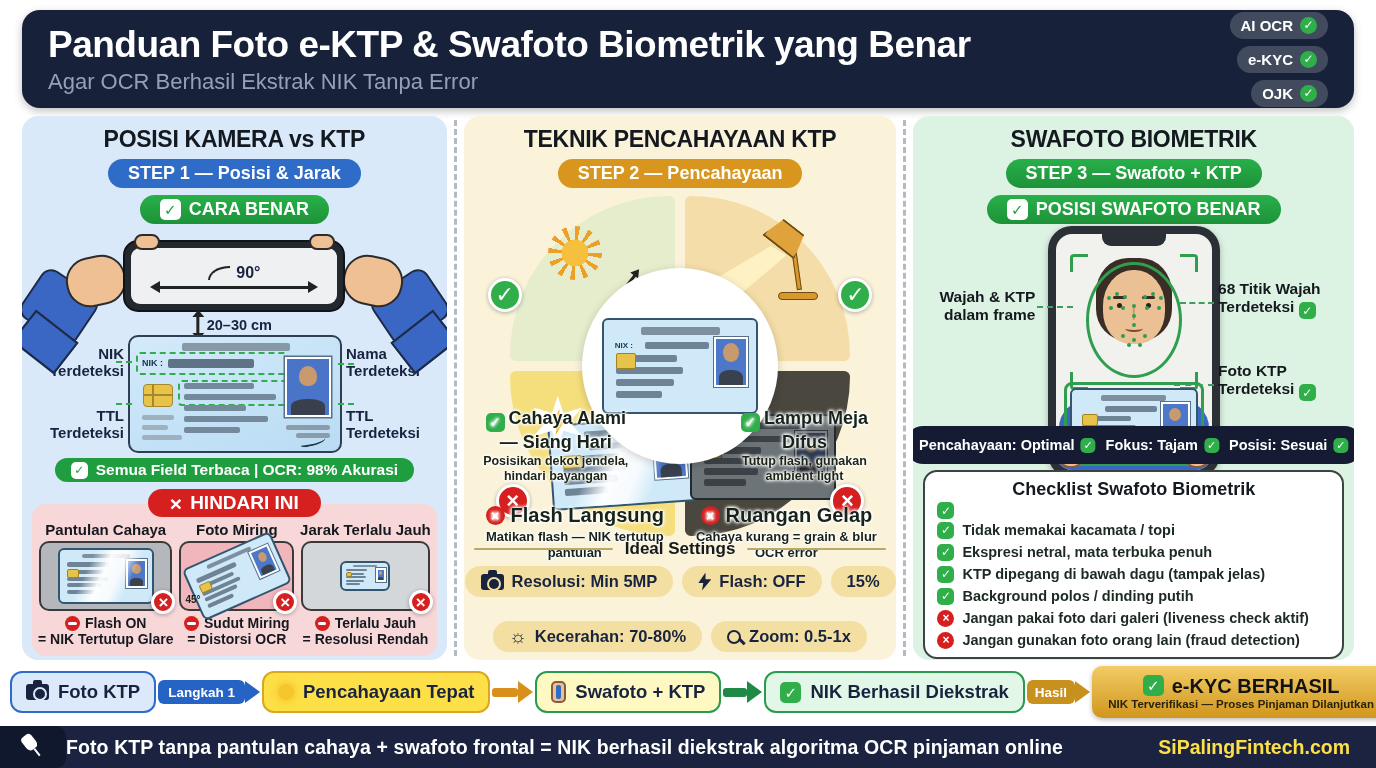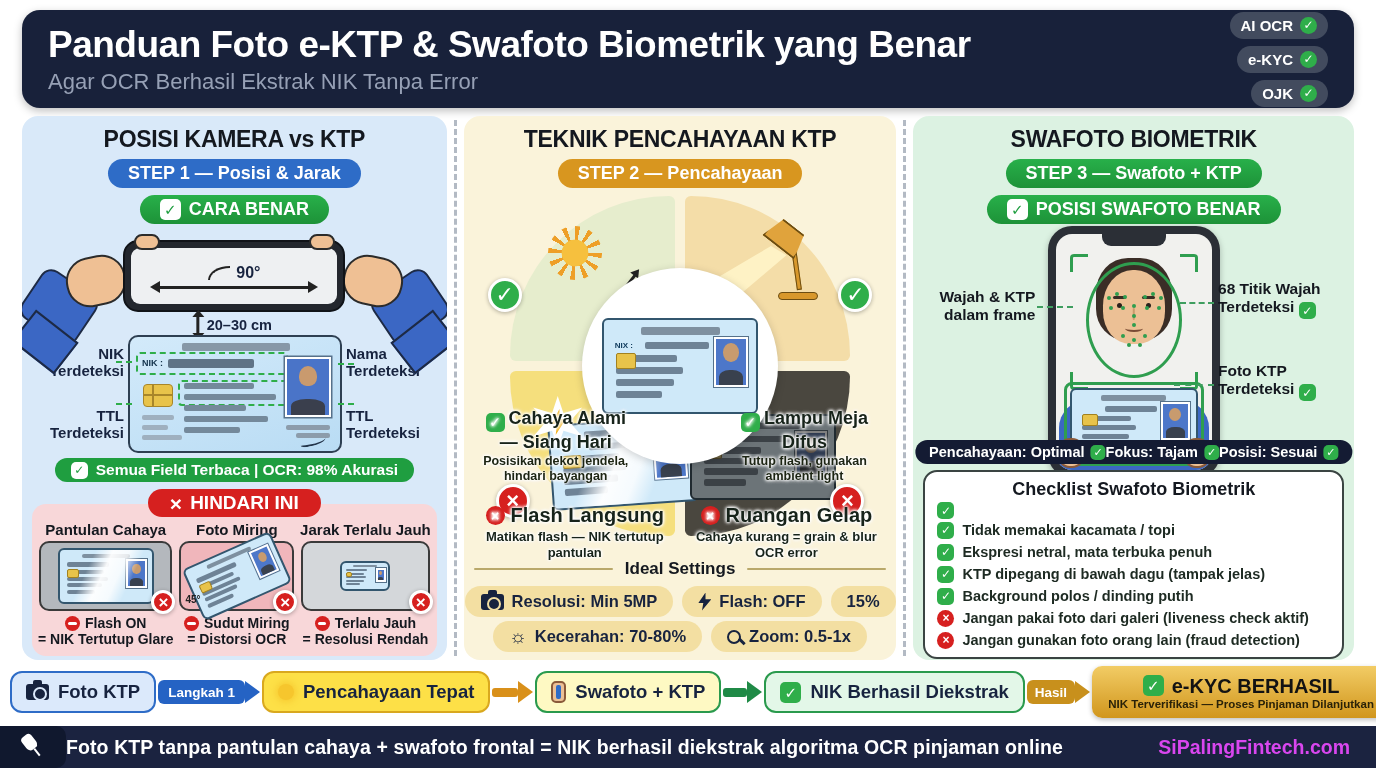--- a/index.html
+++ b/index.html
@@ -147,21 +147,21 @@
   .ql-title{font-size:18px;font-weight:800;line-height:1.15;display:inline}
   .ql-desc{font-size:12.5px;font-weight:700;line-height:1.2;margin-top:2px;color:#1c2413}
   .halo{text-shadow:0 0 3px #fff,0 0 3px #fff,0 0 4px #fff,0 0 4px #fff}
   .ql-bad-title{font-size:20px;font-weight:800;display:flex;align-items:center;justify-content:center;gap:6px}
   .ql-bad-desc{font-size:13px;font-weight:700;line-height:1.25;margin-top:2px}
   
   .ideal{position:absolute;left:10px;right:10px;bottom:8px}
   .id-head{display:flex;align-items:center;gap:12px;margin-bottom:7px}
   .id-head .ln{flex:1;height:2px;background:#b9a86a;border-radius:1px}
   .id-title{font-size:17px;font-weight:800;color:#14181f}
-  .id-row{display:flex;justify-content:center;gap:9px;margin-bottom:4px}
+  .id-row{display:flex;justify-content:center;gap:9px;margin-bottom:24px}
   .chipS{display:inline-flex;align-items:center;gap:8px;background:#f3dfa2;border-radius:17px;height:31px;padding:0 16px;font-size:16.5px;font-weight:800;color:#17233f;white-space:nowrap}
   .cam{width:23px;height:16px;background:#17233f;border-radius:3px;position:relative;flex:none}
   .cam::before{content:'';position:absolute;top:-4px;left:7px;width:9px;height:5px;background:#17233f;border-radius:2px 2px 0 0}
   .cam::after{content:'';position:absolute;top:3px;left:6.5px;width:10px;height:10px;border:2px solid #f3dfa2;border-radius:50%}
   .cam.onblue::after{border-color:#dbe9fb}
   .bolt{width:13px;height:18px;background:#17233f;clip-path:polygon(55% 0,0 58%,38% 58%,28% 100%,100% 38%,55% 38%);flex:none}
   .sunch{font-size:19px;font-weight:800;color:#17233f;line-height:1}
   .mag{width:14px;height:14px;border:2.5px solid #17233f;border-radius:50%;position:relative;flex:none}
   .mag::after{content:'';position:absolute;width:8px;height:2.5px;background:#17233f;right:-7px;bottom:-1px;transform:rotate(45deg)}
   
@@ -187,21 +187,21 @@
   .dots{position:absolute;left:50%;transform:translateX(-50%);top:56px;width:66px;height:58px}
   .dots u{position:absolute;width:4px;height:4px;background:#2f9e4f;border-radius:50%}
   .shirt{position:absolute;left:50%;transform:translateX(-50%);bottom:0;width:150px;height:70px;background:#3b67c4;border-radius:28px 28px 0 0}
   .cardhold{position:absolute;left:50%;transform:translateX(-50%);bottom:10px;width:128px;height:72px}
   .cardhold .outline{position:absolute;inset:-6px;border:3px solid #2f9e4f;border-radius:8px}
   .hhand{position:absolute;width:28px;height:30px;background:#ecc095;border:2px solid #8a5a3a;border-radius:46%}
   .hhand.l{left:-13px;bottom:-8px}.hhand.r{right:-13px;bottom:-8px}
   .p3lbl{position:absolute;font-size:15.5px;font-weight:800;color:#14181f;line-height:1.15}
   .p3lbl .inl{display:inline-flex;align-items:center;gap:5px}
   .dashln{position:absolute;border-top:2.5px dashed #3f9e5f}
-  .status{position:absolute;left:50%;transform:translateX(-50%);bottom:2px;background:#141b33;border-radius:18px;display:flex;align-items:center;padding:4px 14px;white-space:nowrap;z-index:4}
+  .status{position:absolute;left:50%;transform:translateX(-50%);bottom:2px;background:#141b33;border-radius:18px;display:flex;align-items:center;gap:10px;padding:11px 14px;white-space:nowrap;z-index:4}
   .status .seg{display:flex;align-items:center;gap:6px;color:#fff;font-size:14.5px;font-weight:800}
   .chkbox{background:#fff;border:2.5px solid #3a4442;border-radius:14px;padding:7px 12px 6px;margin-top:4px;position:relative;z-index:5}
   .chk-title{text-align:center;font-size:18px;font-weight:800;color:#14181f;margin-bottom:2px}
   .chk-item{display:flex;align-items:center;gap:8px;font-size:14.5px;font-weight:700;color:#1d2a22;line-height:22px;white-space:nowrap}
   
   .flow{left:10px;top:664px;width:1356px;height:56px;display:flex;align-items:center}
   .fchip{display:inline-flex;align-items:center;justify-content:center;gap:9px;border-radius:12px;height:42px;padding:0 14px;font-size:18.5px;font-weight:800;color:#17233f;white-space:nowrap;flex:none}
   .fc1{background:#dbe9fb;border:2.5px solid #2e6cc7}
   .fc2{background:#fde047;border:2.5px solid #d9a81e}
   .fc3{background:#fef9c3;border:2.5px solid #2a9a4d}
@@ -215,21 +215,21 @@
   .ekyc{flex:none;width:298px;height:52px;background:linear-gradient(180deg,#f2cc65,#d1961d);border-radius:10px;display:flex;flex-direction:column;align-items:center;justify-content:center;box-shadow:0 2px 5px rgba(0,0,0,.25)}
   .ekyc .t{display:flex;align-items:center;gap:8px;font-size:20px;font-weight:800;color:#131313;line-height:1.1}
   .ekyc .s{font-size:11.5px;font-weight:800;color:#2a2208;margin-top:1px}
   
   .footer{left:0;top:726px;width:1376px;height:42px;background:#1b2340;display:flex;align-items:center}
   .pinbox{width:66px;height:42px;background:#10182e;border-radius:0 10px 10px 0;display:flex;align-items:center;justify-content:center;flex:none}
   .pin{width:22px;height:24px;position:relative;transform:rotate(-38deg)}
   .pin::before{content:'';position:absolute;left:6px;top:1px;width:10px;height:13px;background:#fff;border-radius:3px;box-shadow:0 -2px 0 1px #fff}
   .pin::after{content:'';position:absolute;left:9.7px;top:14px;width:2.6px;height:9px;background:#fff}
   .f-tag{flex:1;color:#fff;font-size:19.5px;font-weight:700;letter-spacing:.1px}
-  .f-site{color:#d946ef;font-size:19.5px;font-weight:800;margin-right:26px;white-space:nowrap}
+  .f-site{color:#fde047;font-size:19.5px;font-weight:800;margin-right:26px;white-space:nowrap}
 </style>
 </head>
 <body>
 
 <div class="abs header">
   <div class="h-left">
     <div class="h-title">Panduan Foto e-KTP &amp; Swafoto Biometrik yang Benar</div>
     <div class="h-sub">Agar OCR Berhasil Ekstrak NIK Tanpa Error</div>
   </div>
   <div class="h-badges">

